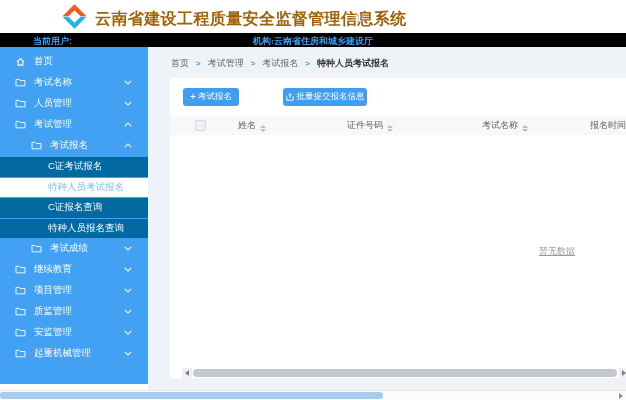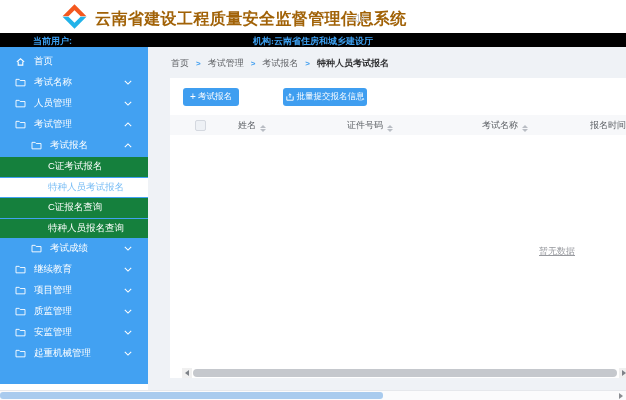--- a/index.html
+++ b/index.html
@@ -16,21 +16,21 @@
   .speaker { position:absolute; left:352px; top:10px; width:13px; height:11px; cursor:pointer; }
   
   .userbar { position:absolute; left:0; top:33px; width:626px; height:14px; background:#000000; font-size:9px; font-weight:bold; color:#3b9ff0; }
   .user-label { position:absolute; left:33px; top:2px; white-space:nowrap; }
   .org-label  { position:absolute; left:253px; top:2px; white-space:nowrap;font-family:Liberation Serif, serif; }
   
   .sidebar { position:absolute; left:0; top:47px; width:148px; height:337px; background:#42a1f2; padding-top:4px; overflow:hidden; }
   .mi { display:flex; align-items:center; height:21px; color:#fff; font-size:9.5px; cursor:pointer; white-space:nowrap; }
   .lv1 { padding-left:15px; }
   .lv2 { padding-left:31px; }
-  .lv3 { height:19.5px; padding-left:48px; background:#15803d; margin-top:1px; }
+  .lv3 { height:19.5px; padding-left:48px; background:#0369a1; margin-top:1px; }
   .lv3.active { background:#ffffff; color:#79bdf5; }
   .ic { width:12px; height:12px; margin-right:7px; display:flex; align-items:center; flex:0 0 auto; }
   .chev { margin-left:auto; margin-right:16px; display:flex; align-items:center; flex:0 0 auto; }
   
   .main-bg { position:absolute; left:148px; top:47px; width:478px; height:343px; background:#eff2f6; }
   .breadcrumb { position:absolute; left:171px; top:57px; height:13px; display:flex; align-items:center; gap:7px; font-size:9px; }
   .bc-item { color:#606266; cursor:pointer; }
   .bc-item.last { color:#303133; font-weight:bold; cursor:default; }
   .bc-sep { color:#3f9ef0; font-weight:bold; font-size:8px; }
   .card { position:absolute; left:170px; top:78px; width:456px; height:300px; background:#fff; overflow:hidden; }

